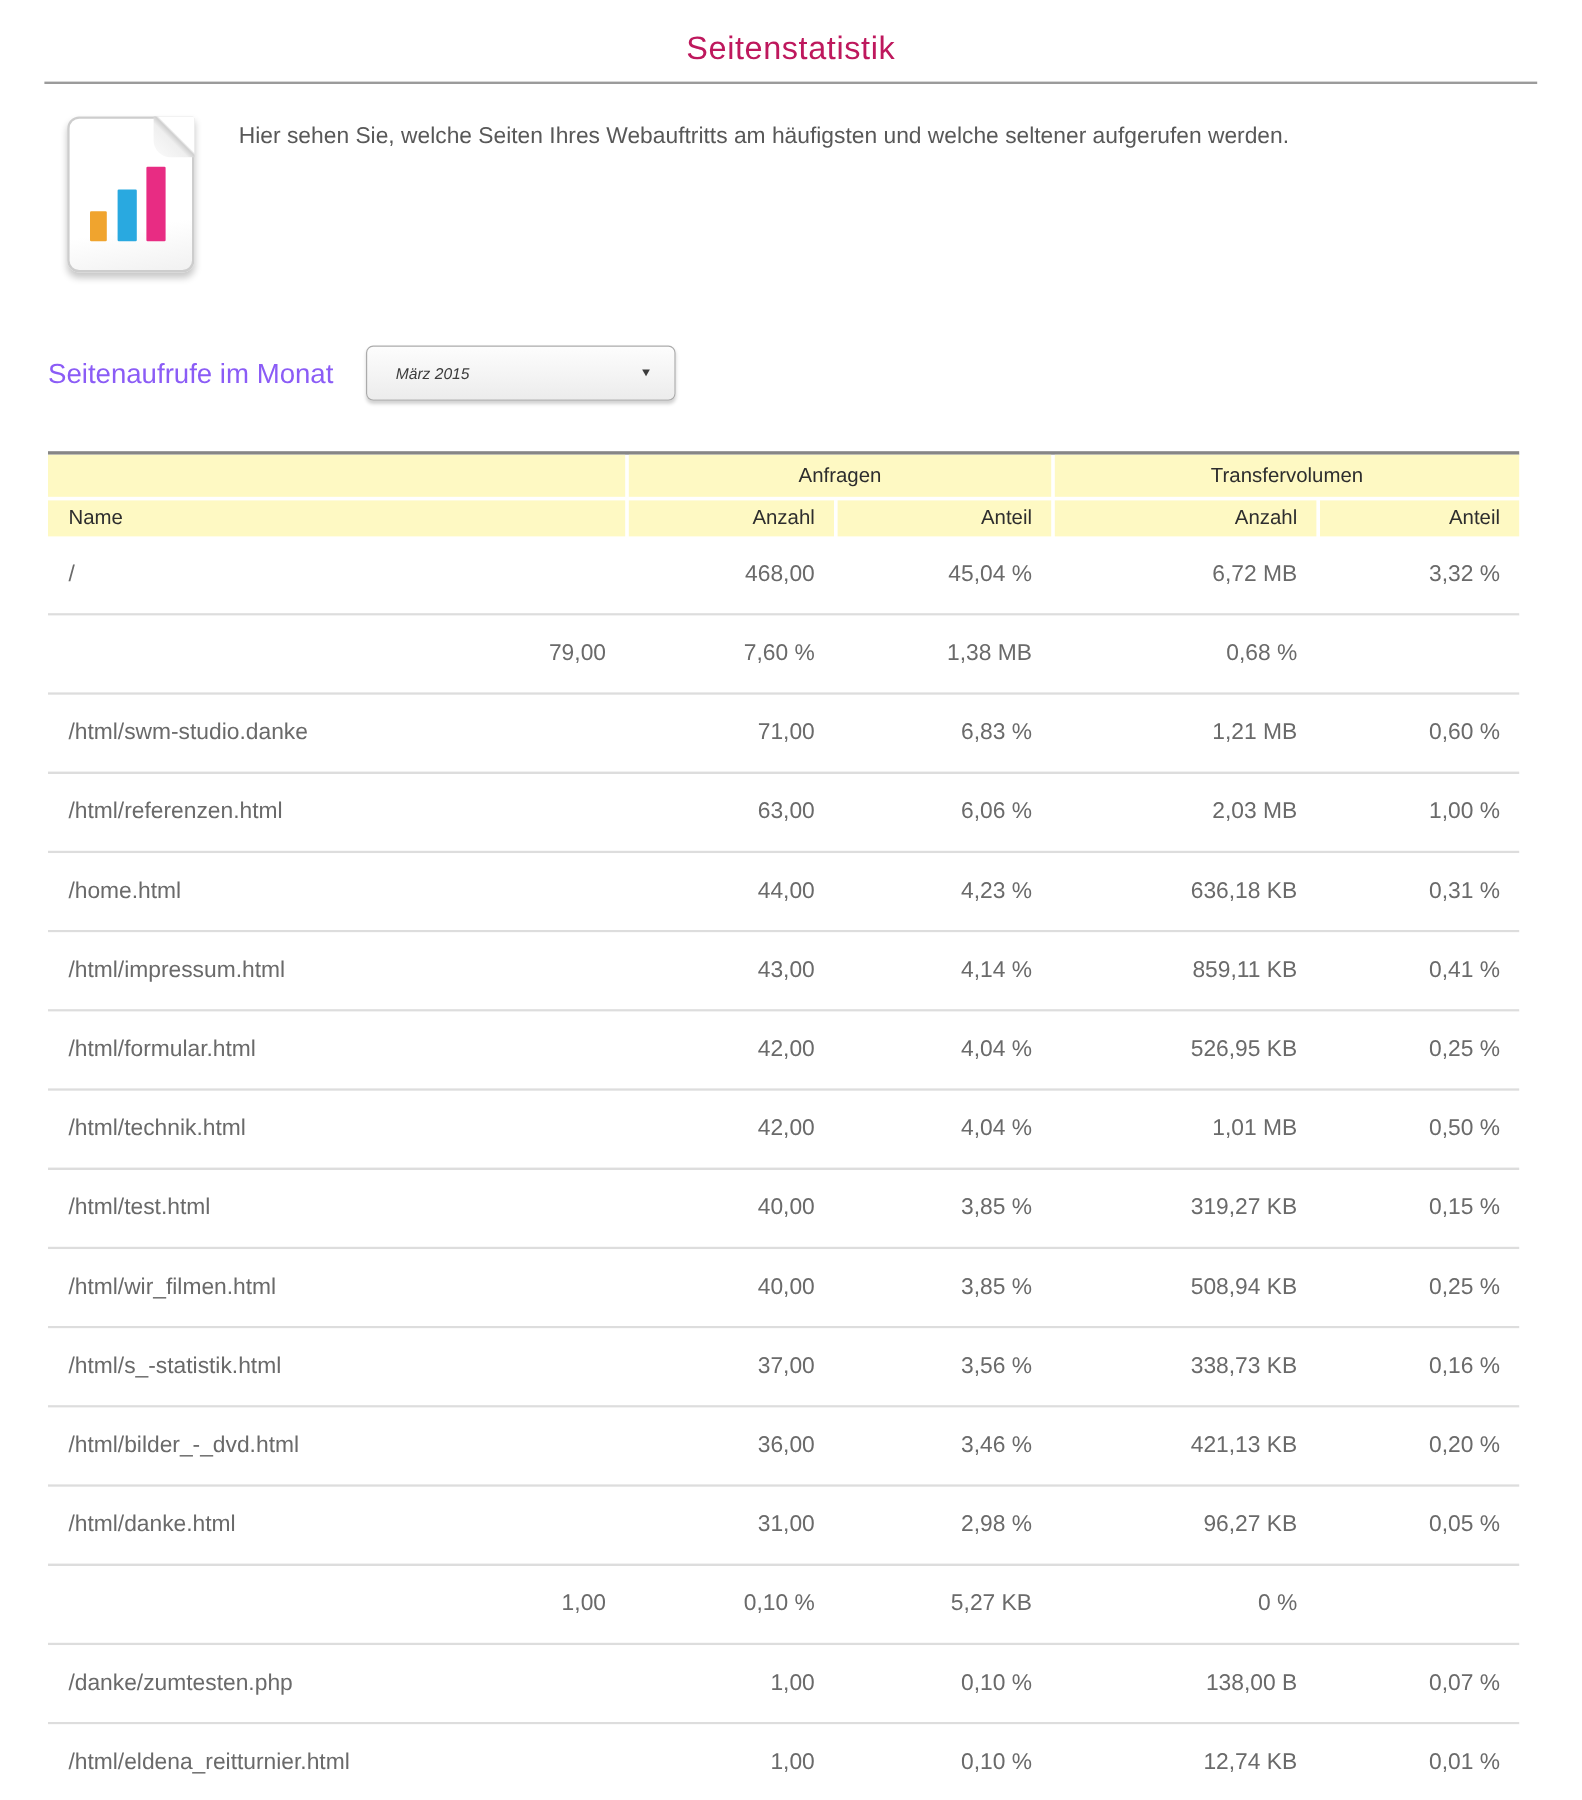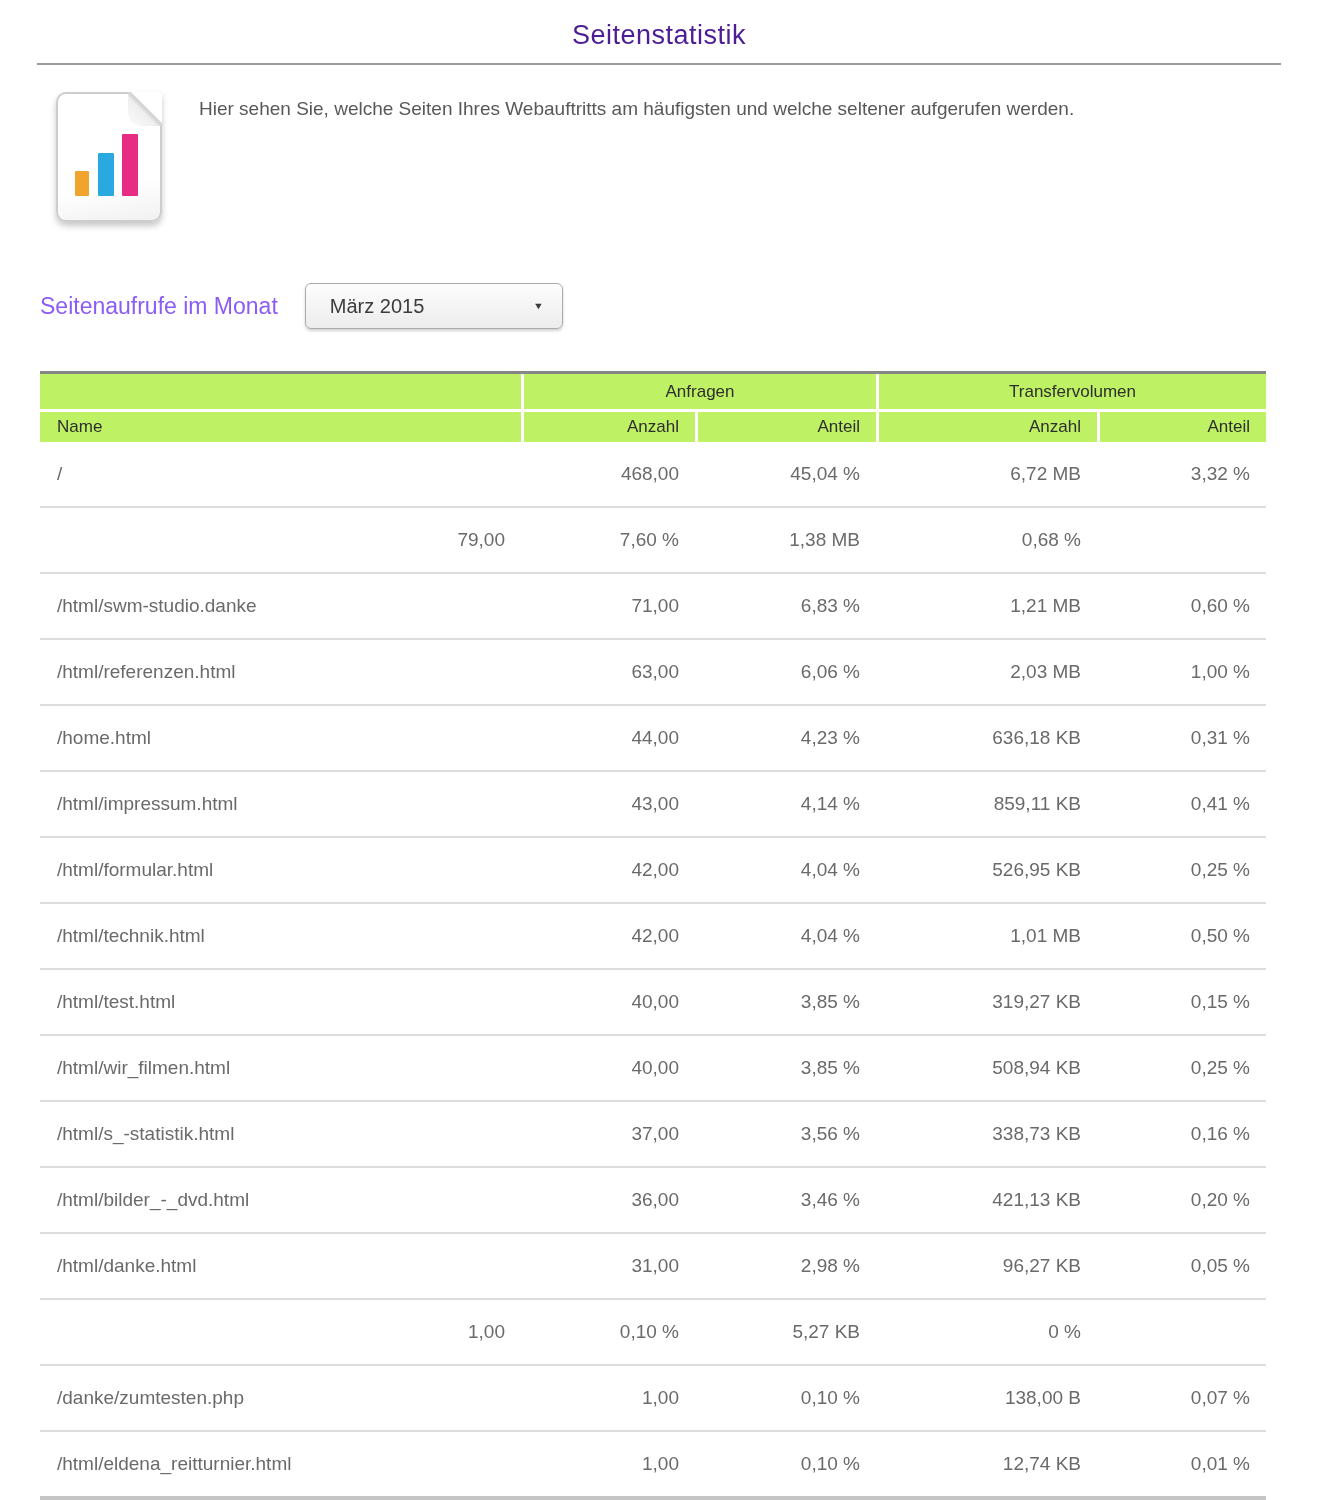--- a/index.html
+++ b/index.html
@@ -3,22 +3,22 @@
 <meta charset="utf-8">
 <style>
   html,body{margin:0;padding:0;background:#ffffff;}
   body{
     width:1318px;height:1500px;position:relative;overflow:hidden;
     font-family:"Liberation Sans", sans-serif;color:#585858;
     -webkit-font-smoothing:antialiased;
   }
   
   .page-title{
-    margin:12px;padding-top:8px;text-align:center;
-    font-size:27px;font-weight:400;color:#4c1d95;letter-spacing:.5px;
+    margin:1px;padding-top:24px;text-align:center;
+    font-size:27px;font-weight:400;color:#be185d;letter-spacing:.5px;
   }
   .title-rule{
     margin:12px 37px 0 37px;height:0;
     border-top:2px solid #9b9b9b;
   }
   
   .intro{display:flex;margin:27px 0 0 56px;}
   .doc-icon{
     position:relative;width:102px;height:126px;flex:0 0 auto;
     background:linear-gradient(170deg,#ffffff 70%,#f1f1f1 100%);
@@ -41,35 +41,35 @@
   .filter-row{display:flex;align-items:center;margin:60px 0 0 40px;height:48px;}
   .filter-label{font-size:23px;color:#8b5cf6;}
   .dropdown{
     margin-left:27px;width:258px;height:46px;box-sizing:border-box;
     border:1px solid #ababab;border-radius:6px;
     background:linear-gradient(#fdfdfd,#ececec);
     box-shadow:0 2px 3px rgba(0,0,0,.18);
     display:flex;align-items:center;justify-content:space-between;
     padding:0 18px 0 24px;cursor:pointer;
   }
-  .dropdown-value{font-size:20px;color:#3c3c3c;}
+  .dropdown-value{font-size:13px;color:#3c3c3c;font-style:italic;}
   .caret{font-size:11px;color:#3c3c3c;transform:scaleY(.85);}
   
   .stats-table{
     margin:41px 0 0 40px;width:1226px;
     border-top:3px solid #868686;
   }
   .grid{
     display:grid;
     grid-template-columns:481px 171px 178px 218px 166px;
     column-gap:3px;
   }
   .thead{row-gap:3px;padding-top:0;background:#ffffff;}
   .th{
-    background:#bef264;font-size:17px;color:#2e2e2e;
+    background:#fef9c3;font-size:17px;color:#2e2e2e;
     display:flex;align-items:center;
   }
   .th.group{height:35px;justify-content:center;}
   .th.group.empty{justify-content:flex-start;}
   .th.sub{height:30px;}
   .span2{grid-column:span 2;}
   .th.left{justify-content:flex-start;padding-left:17px;box-sizing:border-box;}
   .th.right{justify-content:flex-end;padding-right:16px;box-sizing:border-box;}
   .tr{
     height:64px;border-bottom:2px solid #dddddd;

